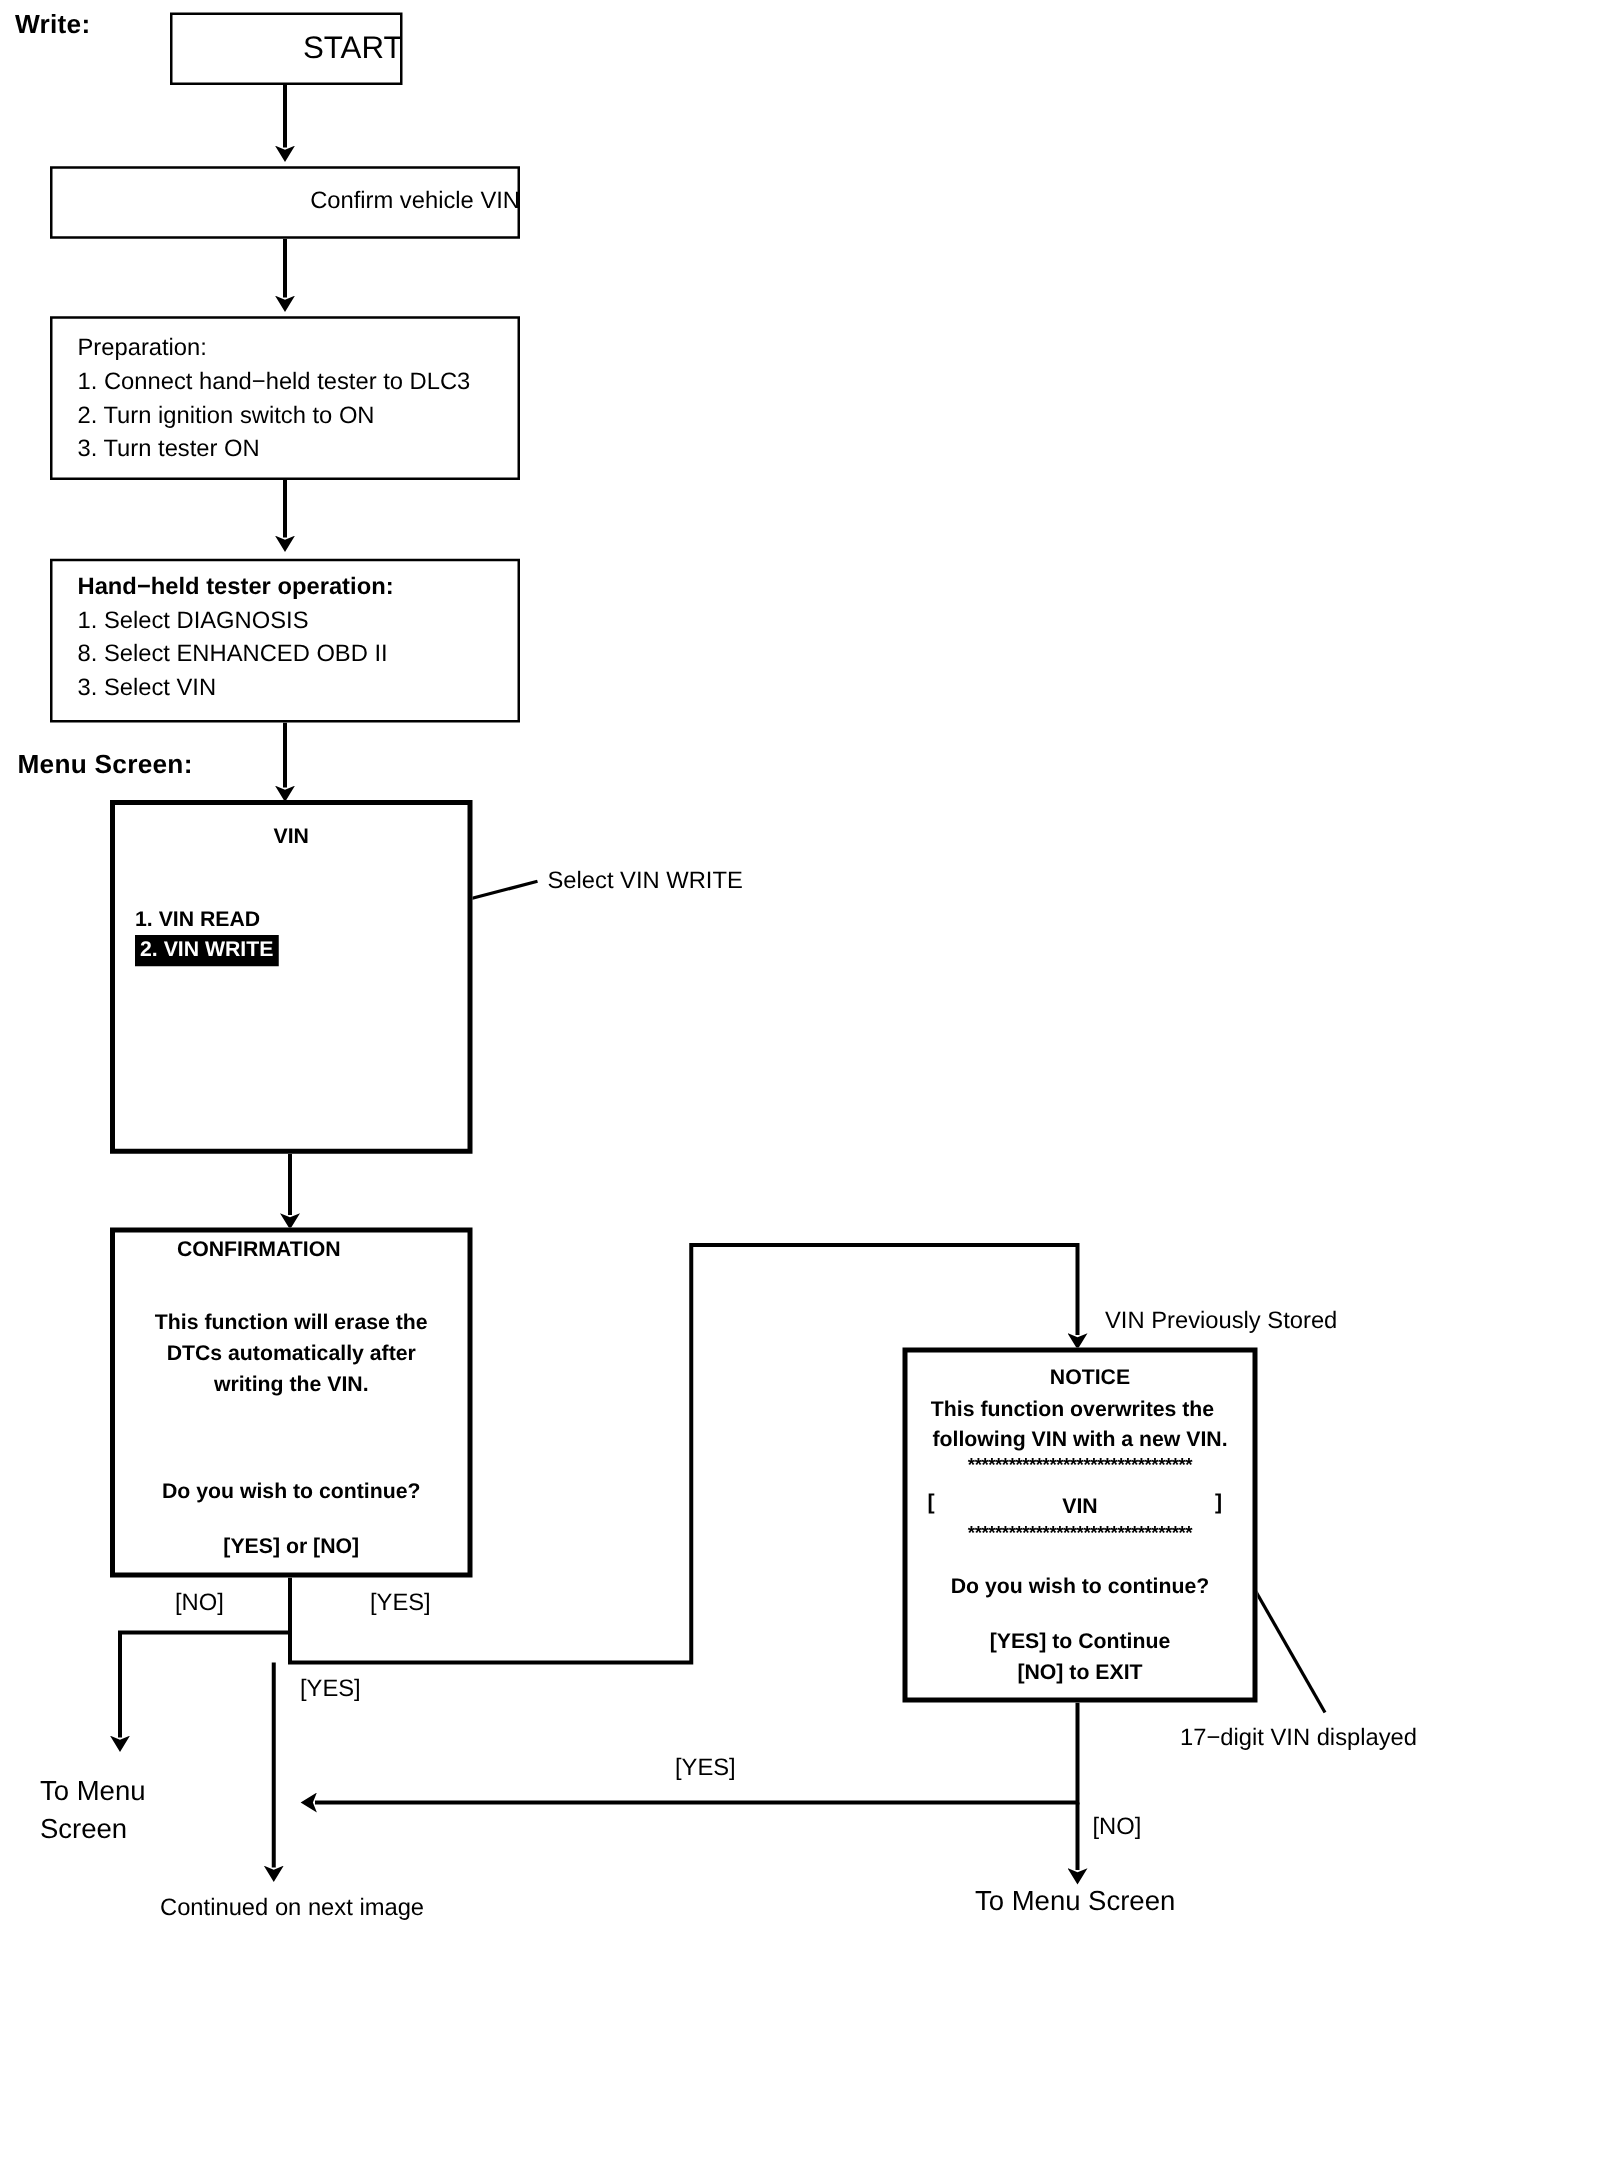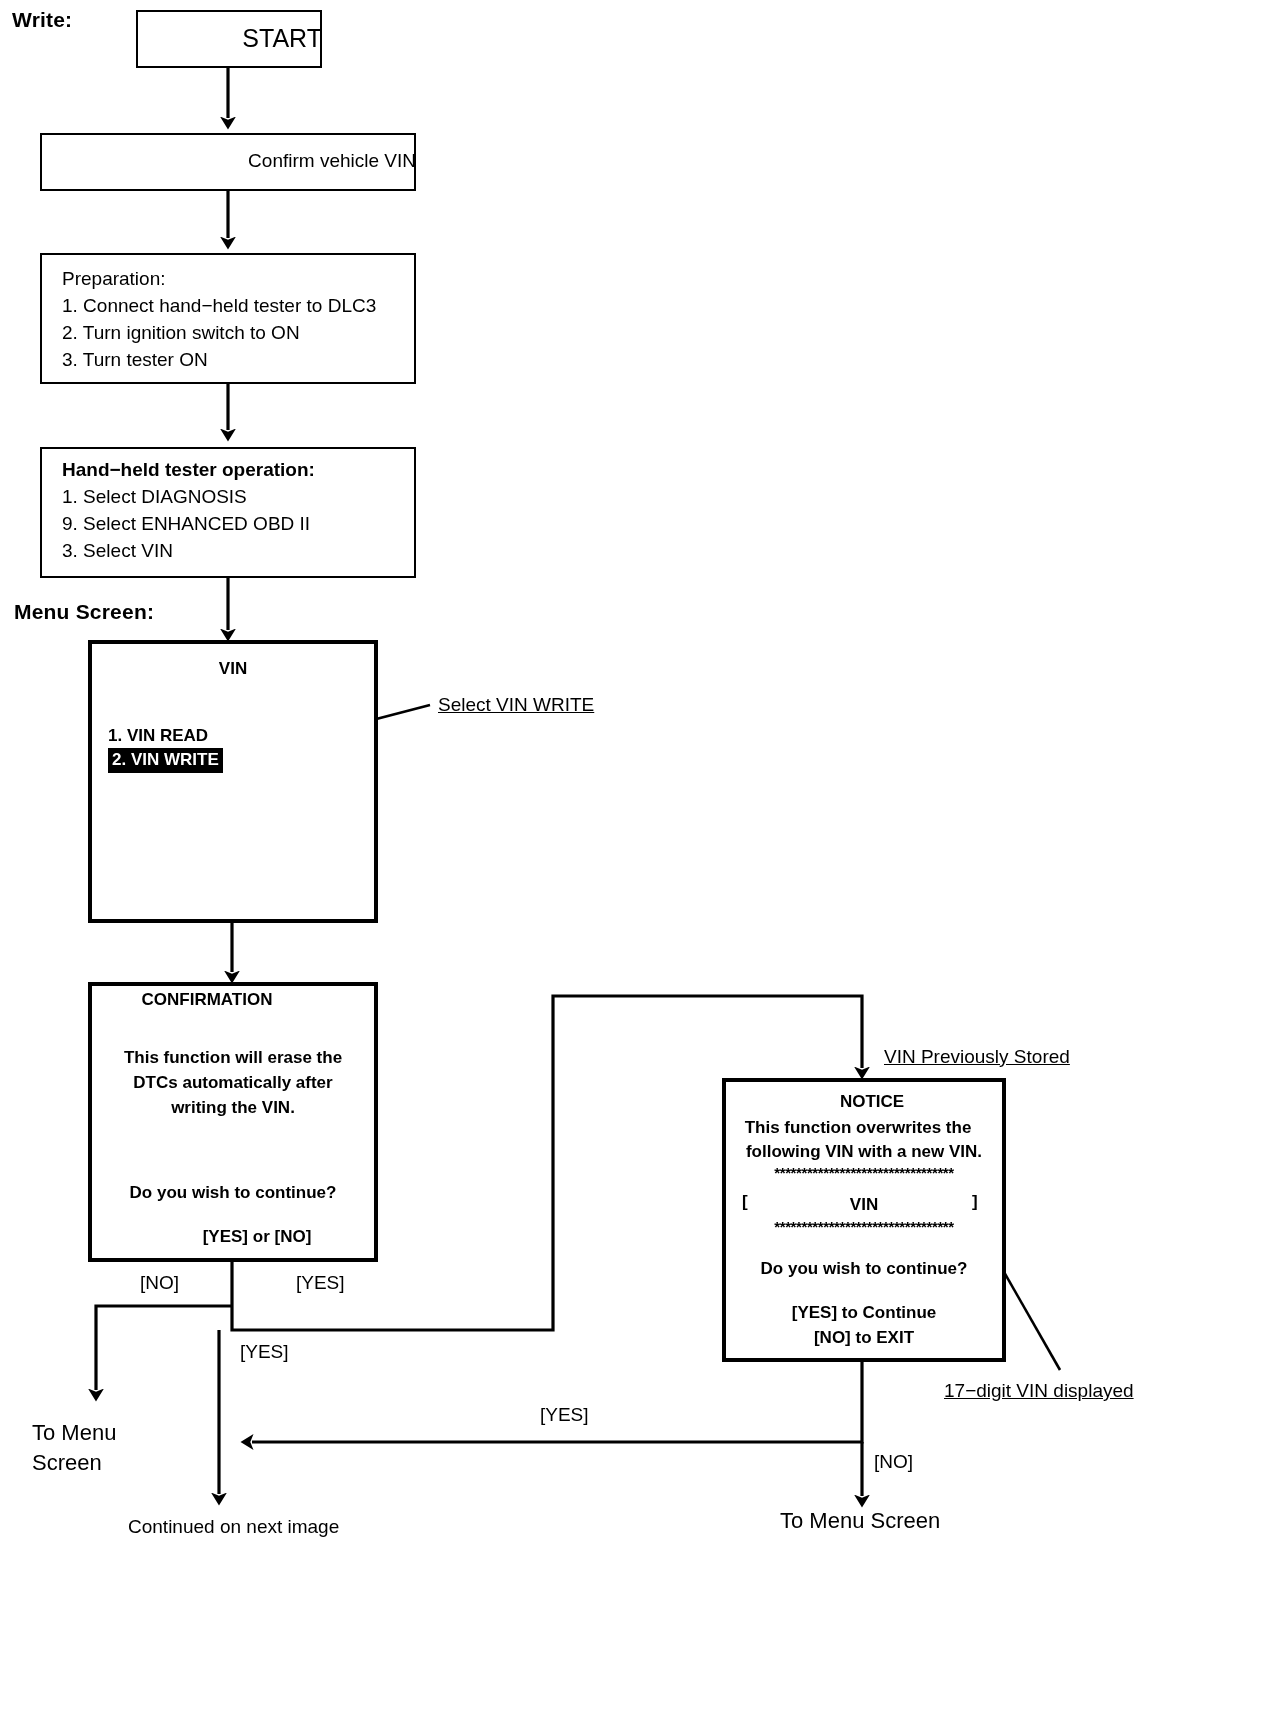--- a/index.html
+++ b/index.html
@@ -85,21 +85,20 @@
   .stars {
     font-size: 15px;
     font-weight: bold;
     letter-spacing: -0.4px;
     white-space: pre;
     text-align: center;
   }
   .annot {
     font-size: 19px;
     white-space: pre;
-    text-decoration: underline;
   }
   .edge-label {
     font-size: 19px;
     white-space: pre;
   }
   .terminal {
     font-size: 22px;
     line-height: 30px;
     white-space: pre;
   }
@@ -157,37 +156,37 @@
 
   <div class="box" style="left:40px; top:253px; width:376px; height:131px;"></div>
   <div class="proc-text" style="left:62px; top:265px;">Preparation:</div>
   <div class="proc-text" style="left:62px; top:292px;">1. Connect hand−held tester to DLC3</div>
   <div class="proc-text" style="left:62px; top:319px;">2. Turn ignition switch to ON</div>
   <div class="proc-text" style="left:62px; top:346px;">3. Turn tester ON</div>
 
   <div class="box" style="left:40px; top:447px; width:376px; height:131px;"></div>
   <div class="proc-text bold" style="left:62px; top:456px;">Hand−held tester operation:</div>
   <div class="proc-text" style="left:62px; top:483px;">1. Select DIAGNOSIS</div>
-  <div class="proc-text" style="left:62px; top:510px;">9. Select ENHANCED OBD II</div>
+  <div class="proc-text" style="left:62px; top:510px;">8. Select ENHANCED OBD II</div>
   <div class="proc-text" style="left:62px; top:537px;">3. Select VIN</div>
 
   <div class="box thick" style="left:88px; top:640px; width:290px; height:283px;"></div>
   <div class="lbl scr-title" style="left:88px; top:659px; width:290px;">VIN</div>
   <div class="lbl menu-item" style="left:108px; top:726px;">1. VIN READ</div>
   <div class="lbl menu-item selected" style="left:108px; top:748px; padding:2px 4px 3px 4px;">2. VIN WRITE</div>
 
   <div class="lbl annot" style="left:438px; top:694px;">Select VIN WRITE</div>
 
   <div class="box thick" style="left:88px; top:982px; width:290px; height:280px;"></div>
   <div class="lbl scr-title" style="left:88px; top:990px; width:238px;">CONFIRMATION</div>
   <div class="lbl scr-line" style="left:88px; top:1045px; width:290px;">This function will erase the</div>
   <div class="lbl scr-line" style="left:88px; top:1070px; width:290px;">DTCs automatically after</div>
   <div class="lbl scr-line" style="left:88px; top:1095px; width:290px;">writing the VIN.</div>
   <div class="lbl scr-line" style="left:88px; top:1180px; width:290px;">Do you wish to continue?</div>
-  <div class="lbl scr-line" style="left:88px; top:1224px; width:290px;margin-left:24px;">[YES] or [NO]</div>
+  <div class="lbl scr-line" style="left:88px; top:1224px; width:290px;">[YES] or [NO]</div>
 
   <div class="box thick" style="left:722px; top:1078px; width:284px; height:284px;"></div>
   <div class="lbl scr-title" style="left:722px; top:1092px; width:276px;padding-left:12px;">NOTICE</div>
   <div class="lbl scr-line" style="left:722px; top:1115px; width:272px;">This function overwrites the</div>
   <div class="lbl scr-line" style="left:722px; top:1139px; width:284px;">following VIN with a new VIN.</div>
   <div class="lbl stars" style="left:722px; top:1164px; width:284px;">*********************************</div>
   <div class="lbl menu-item" style="left:742px; top:1192px;">[</div>
   <div class="lbl scr-line" style="left:722px; top:1192px; width:284px;">VIN</div>
   <div class="lbl menu-item" style="left:972px; top:1192px;">]</div>
   <div class="lbl stars" style="left:722px; top:1218px; width:284px;">*********************************</div>

